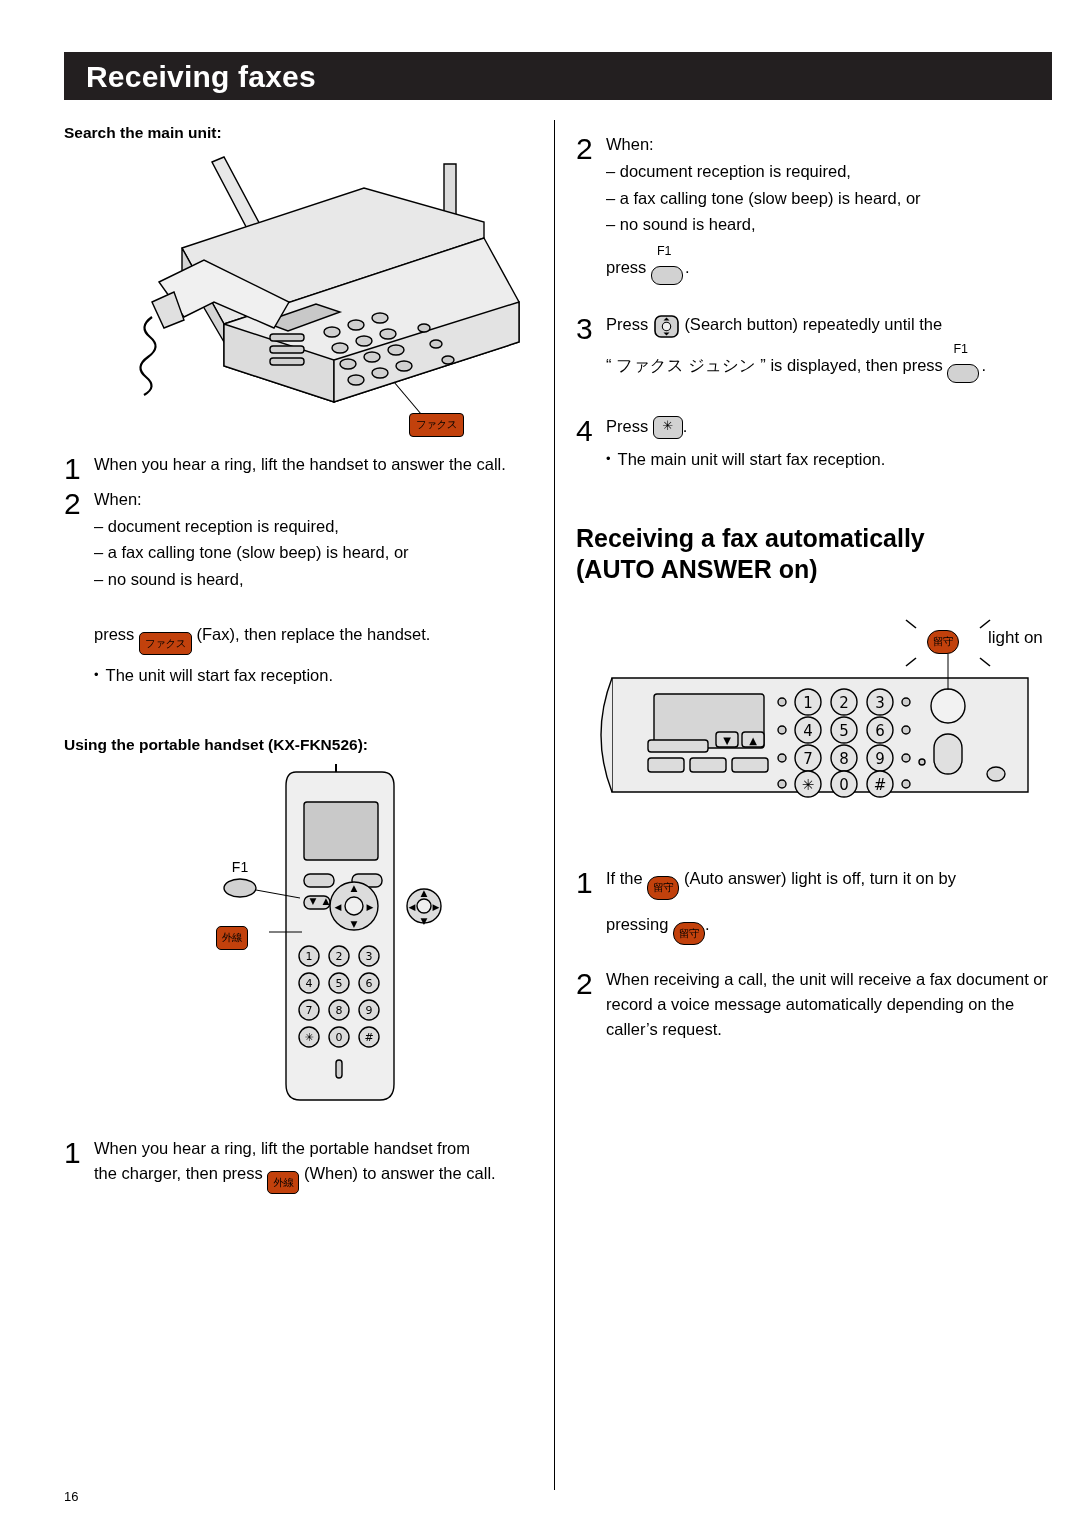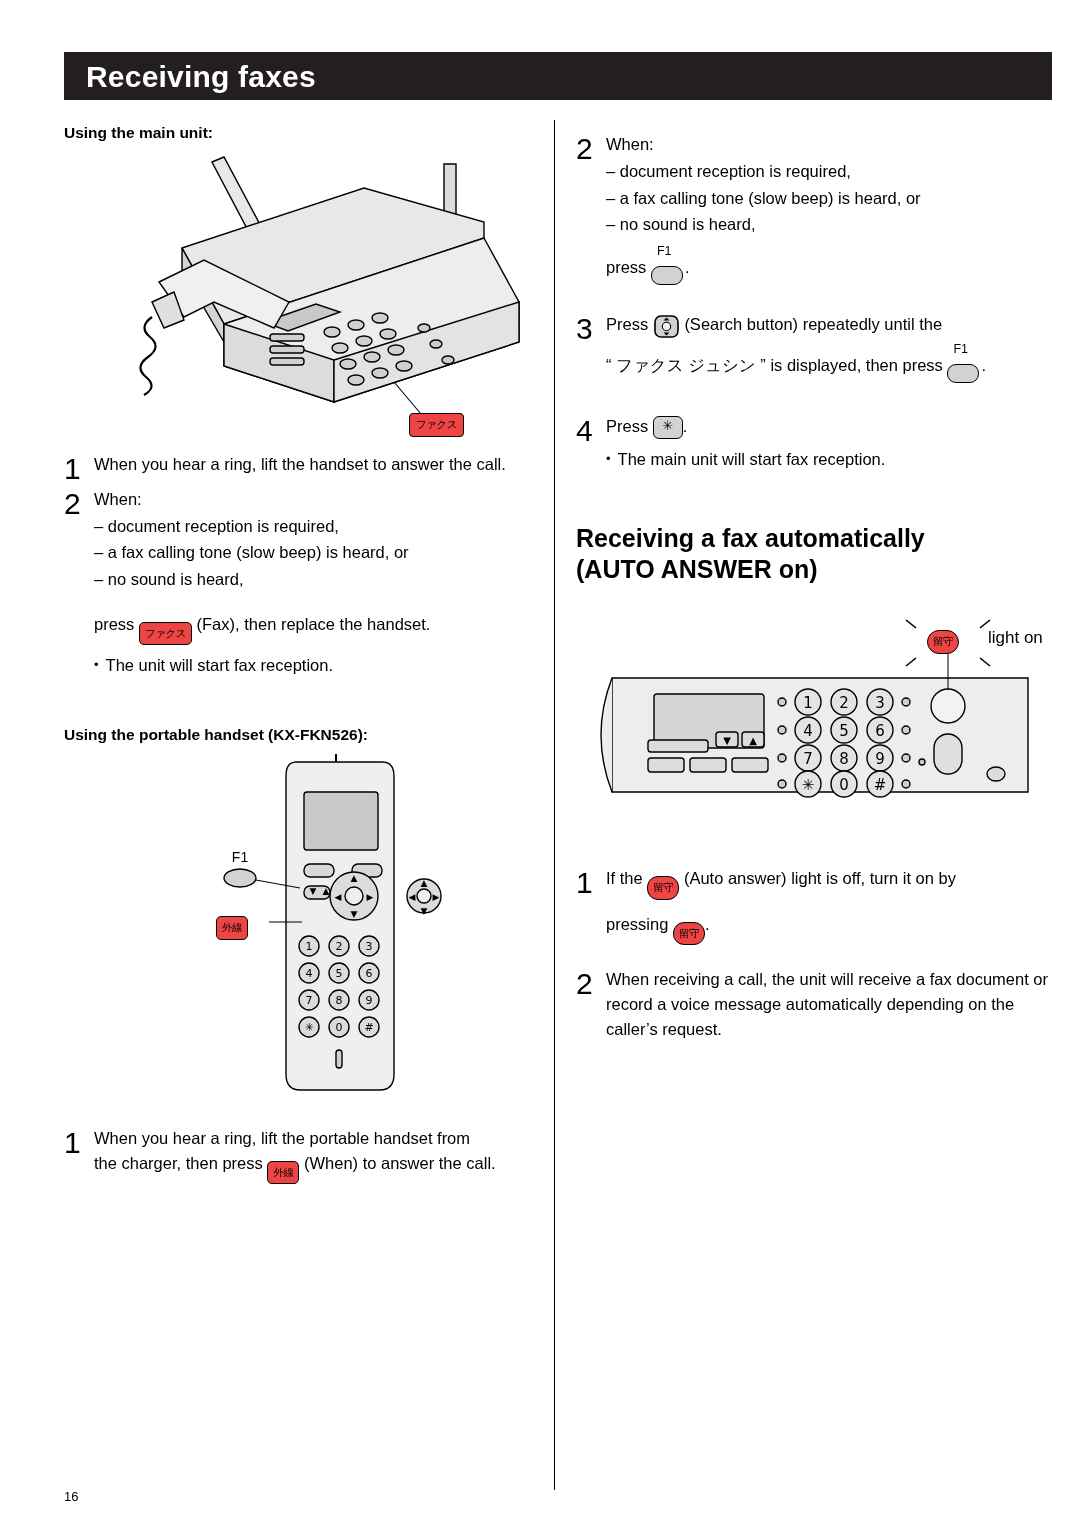--- a/index.html
+++ b/index.html
@@ -104,21 +104,21 @@
     margin-right: 7px;
     font-size: 13px;
     vertical-align: 2px;
   }
   
   .key {
     display: inline-block;
     vertical-align: -7px;
     border: 1.6px solid #000;
     border-radius: 5px;
-    background: #ef4444;
+    background: #c2410c;
     text-align: center;
     line-height: 1;
     font-size: 11px;
     padding: 3px 4px 4px 4px;
     min-width: 22px;
     box-sizing: border-box;
     font-family: "DejaVu Sans", sans-serif;
   }
   .key-jp {
     font-size: 10.5px;
@@ -190,21 +190,21 @@
 
   <div class="header-bar">
     <div class="header-title">Receiving faxes</div>
   </div>
 
   <div class="divider"></div>
 
   <div class="col-left">
 
 
-    <div class="subhead">Using the main unit:</div>
+    <div class="subhead">Search the main unit:</div>
 
     <div class="fig" style="height:300px;">
       <svg width="470" height="300" viewBox="0 0 470 300">
         <g fill="none" stroke="#000" stroke-width="1.4">
 
           <path d="M148 10 L160 5 L200 80 L188 86 Z" fill="#e8e8e8"></path>
           <path d="M380 12 L392 12 L392 72 L380 72 Z" fill="#dcdcdc"></path>
           <path d="M118 96 L300 36 L420 70 L420 86 L160 172 Z" fill="#e8e8e8"></path>
           <path d="M118 96 L160 172 L160 190 L118 118 Z" fill="#d4d4d4"></path>
 
@@ -255,21 +255,21 @@
       <span>When you hear a ring, lift the handset to answer the call.</span>
     </div>
 
     <div class="step" style="margin-bottom:2px;">
       <span class="num">2</span>
       <span>When:</span>
     </div>
     <div class="sub">– document reception is required,</div>
     <div class="sub">– a fax calling tone (slow beep) is heard, or</div>
     <div class="sub">– no sound is heard,</div>
-    <div class="sub" style="margin-top:20px;">
+    <div class="sub" style="margin-top:30px;">
       <span>press</span>
       <span class="key key-jp" style="padding:5px 5px 6px 5px;">ファクス</span>
       <span>(Fax), then replace the handset.</span>
     </div>
     <div class="bullet">The unit will start fax reception.</div>
 
     <div class="subhead" style="margin-top:48px;">Using the portable handset (KX-FKN526):</div>
 
     <div class="fig" style="height:372px;">
       <svg width="470" height="372" viewBox="0 0 470 372">

